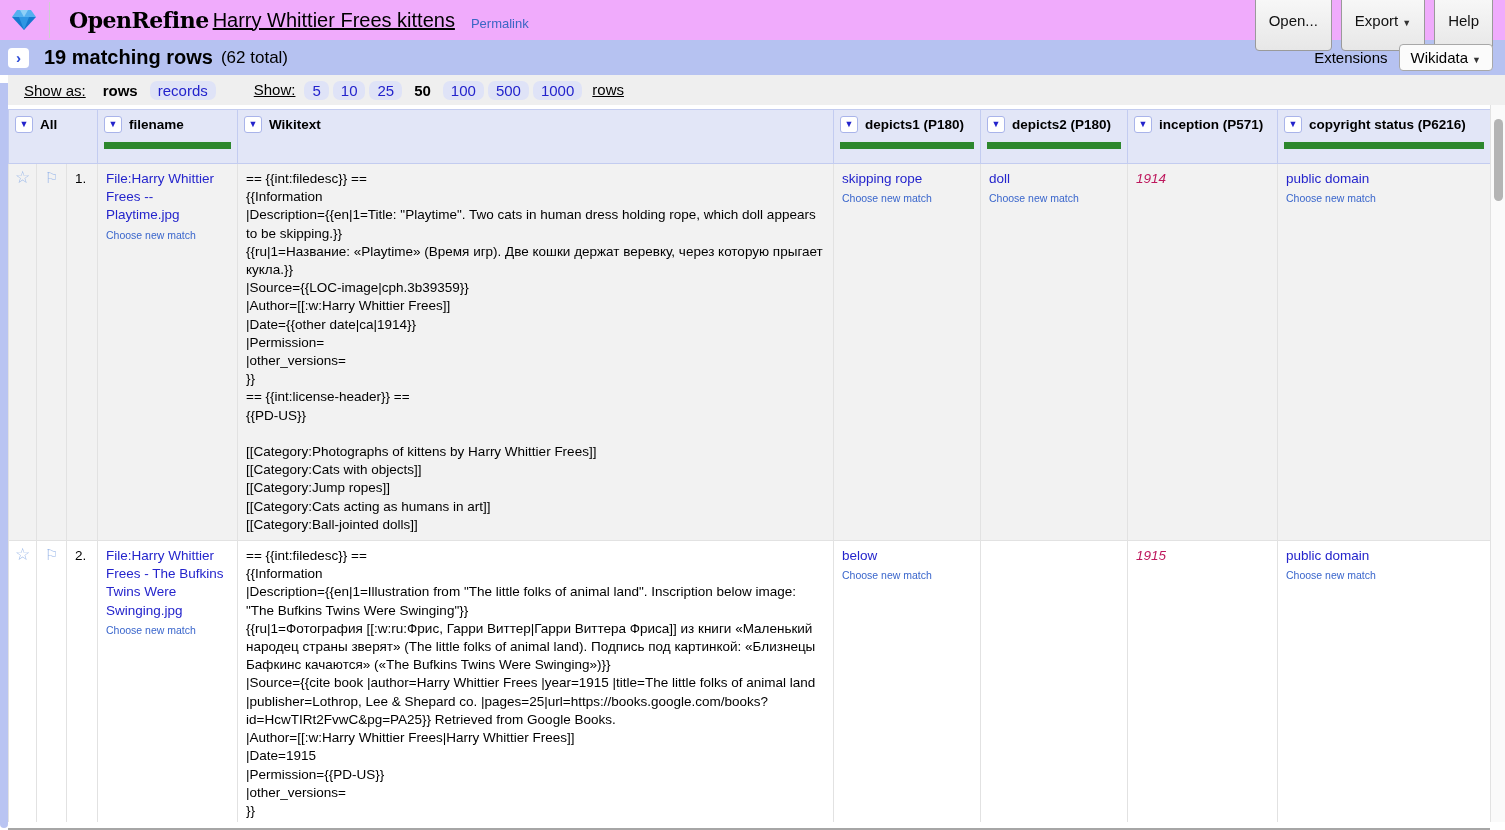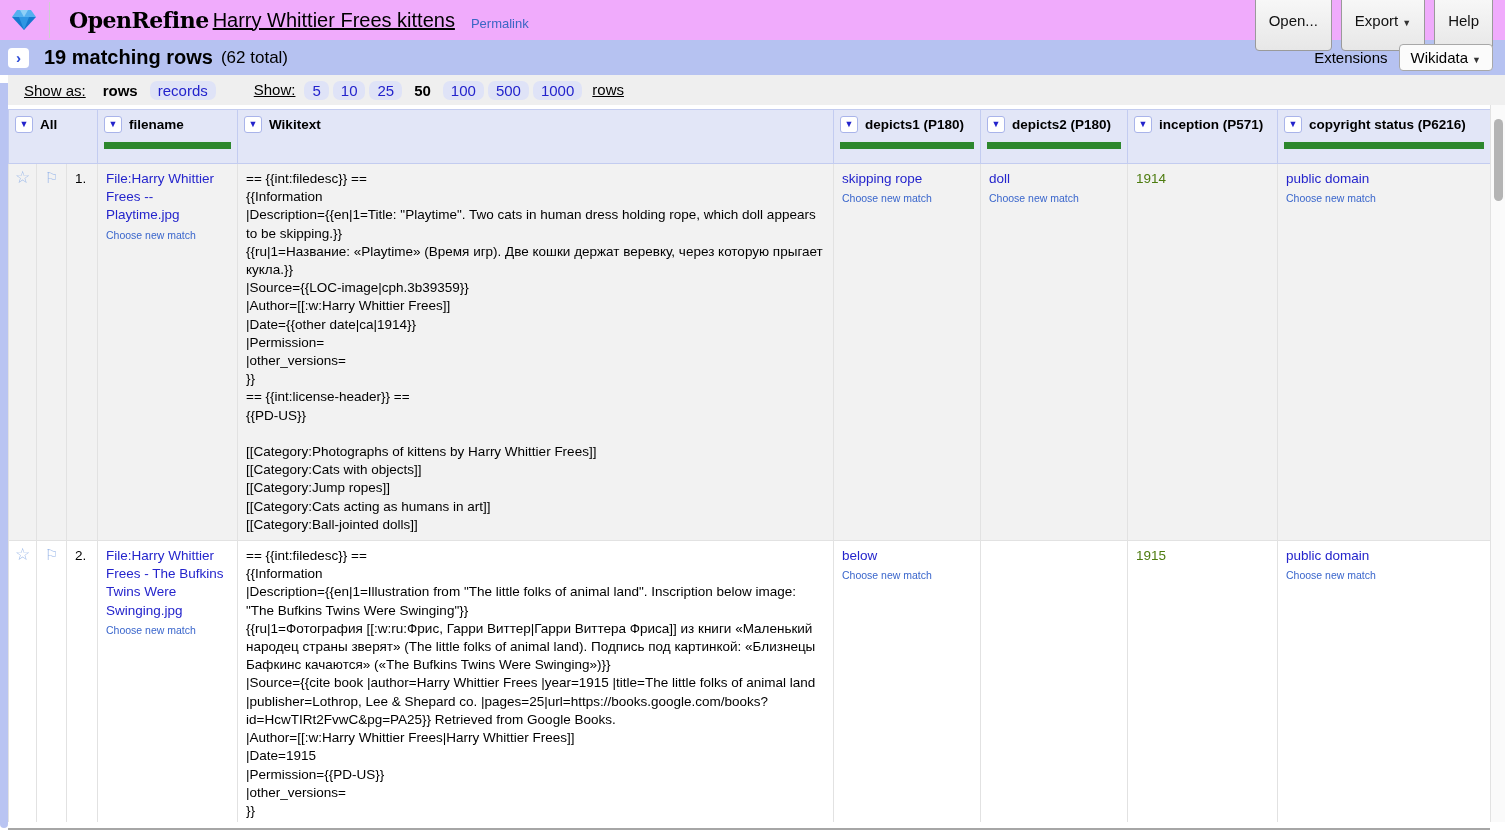--- a/index.html
+++ b/index.html
@@ -99,21 +99,21 @@
   }
   tr.row-odd td { background:#f2f2f2; }
   tr.row-even td { background:#ffffff; }
   td.icon-cell { text-align:center; padding:5px 2px; }
   .star-icon { color:#9fbbea; font-size:17px; cursor:pointer; }
   .flag-icon { color:#9fbbea; font-size:15px; cursor:pointer; }
   .row-index { color:#000; }
   .cell-link { color:#2424cc; text-decoration:none; cursor:pointer; display:inline; }
   .choose-link { display:block; color:#3a66cc; font-size:10.5px; line-height:13px; margin-top:4px; text-decoration:none; cursor:pointer; }
   .wikitext { white-space:pre-wrap; word-wrap:break-word; }
-  .plain-val { color:#4d7c0f; }
+  .plain-val { color:#be185d;font-style:italic; }
 </style>
 </head>
 <body>
 
 <div class="topbar">
   <div class="logo-wrap">
     <svg width="28" height="24" viewBox="0 0 28 24">
       <polygon points="7,2 21,2 26,9 2,9" fill="#54b0ef"></polygon>
       <polygon points="2,9 26,9 14,22" fill="#1678cf"></polygon>
       <polygon points="10,2 14,9 18,2" fill="#8ed0f7"></polygon>

